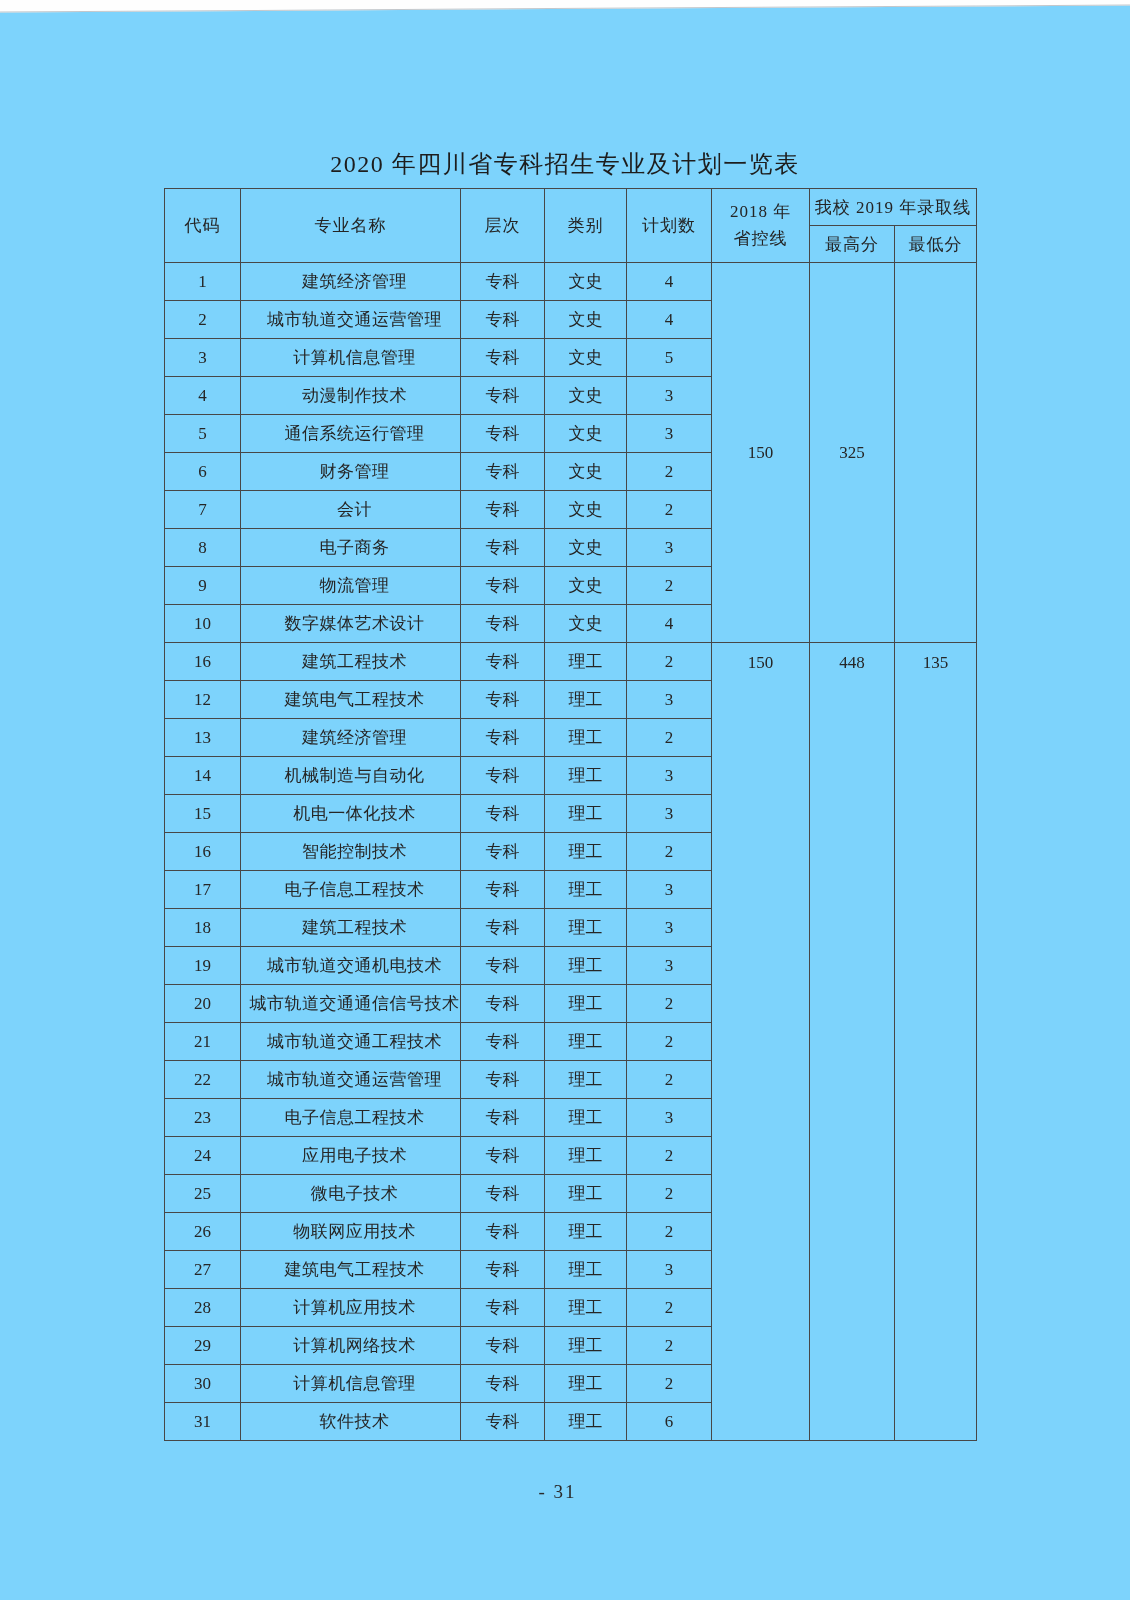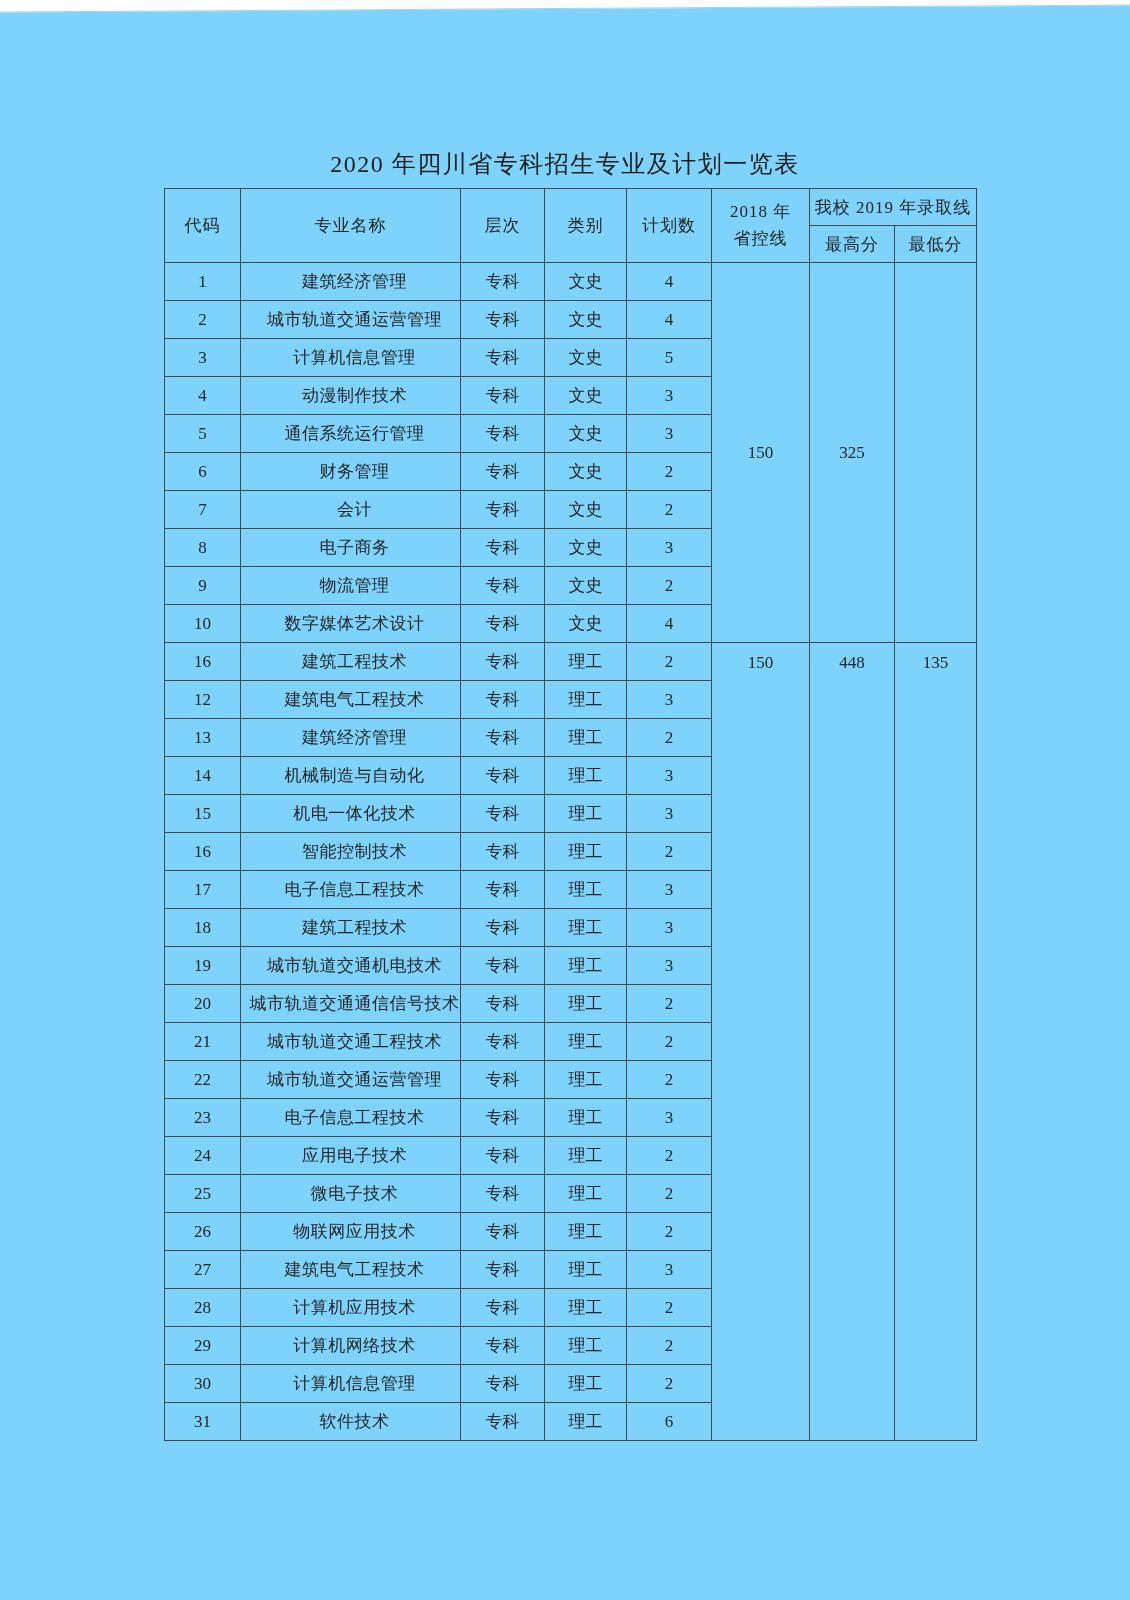--- a/index.html
+++ b/index.html
@@ -356,14 +356,15 @@
         <tr>
           <td class="col-code">31</td>
           <td class="col-major">软件技术</td>
           <td class="col-level">专科</td>
           <td class="col-category">理工</td>
           <td class="col-plan">6</td>
         </tr>
       </tbody>
   </table>
 
+  <div class="page-footer">- 31</div>
 
 </div>
 
 </body></html>

